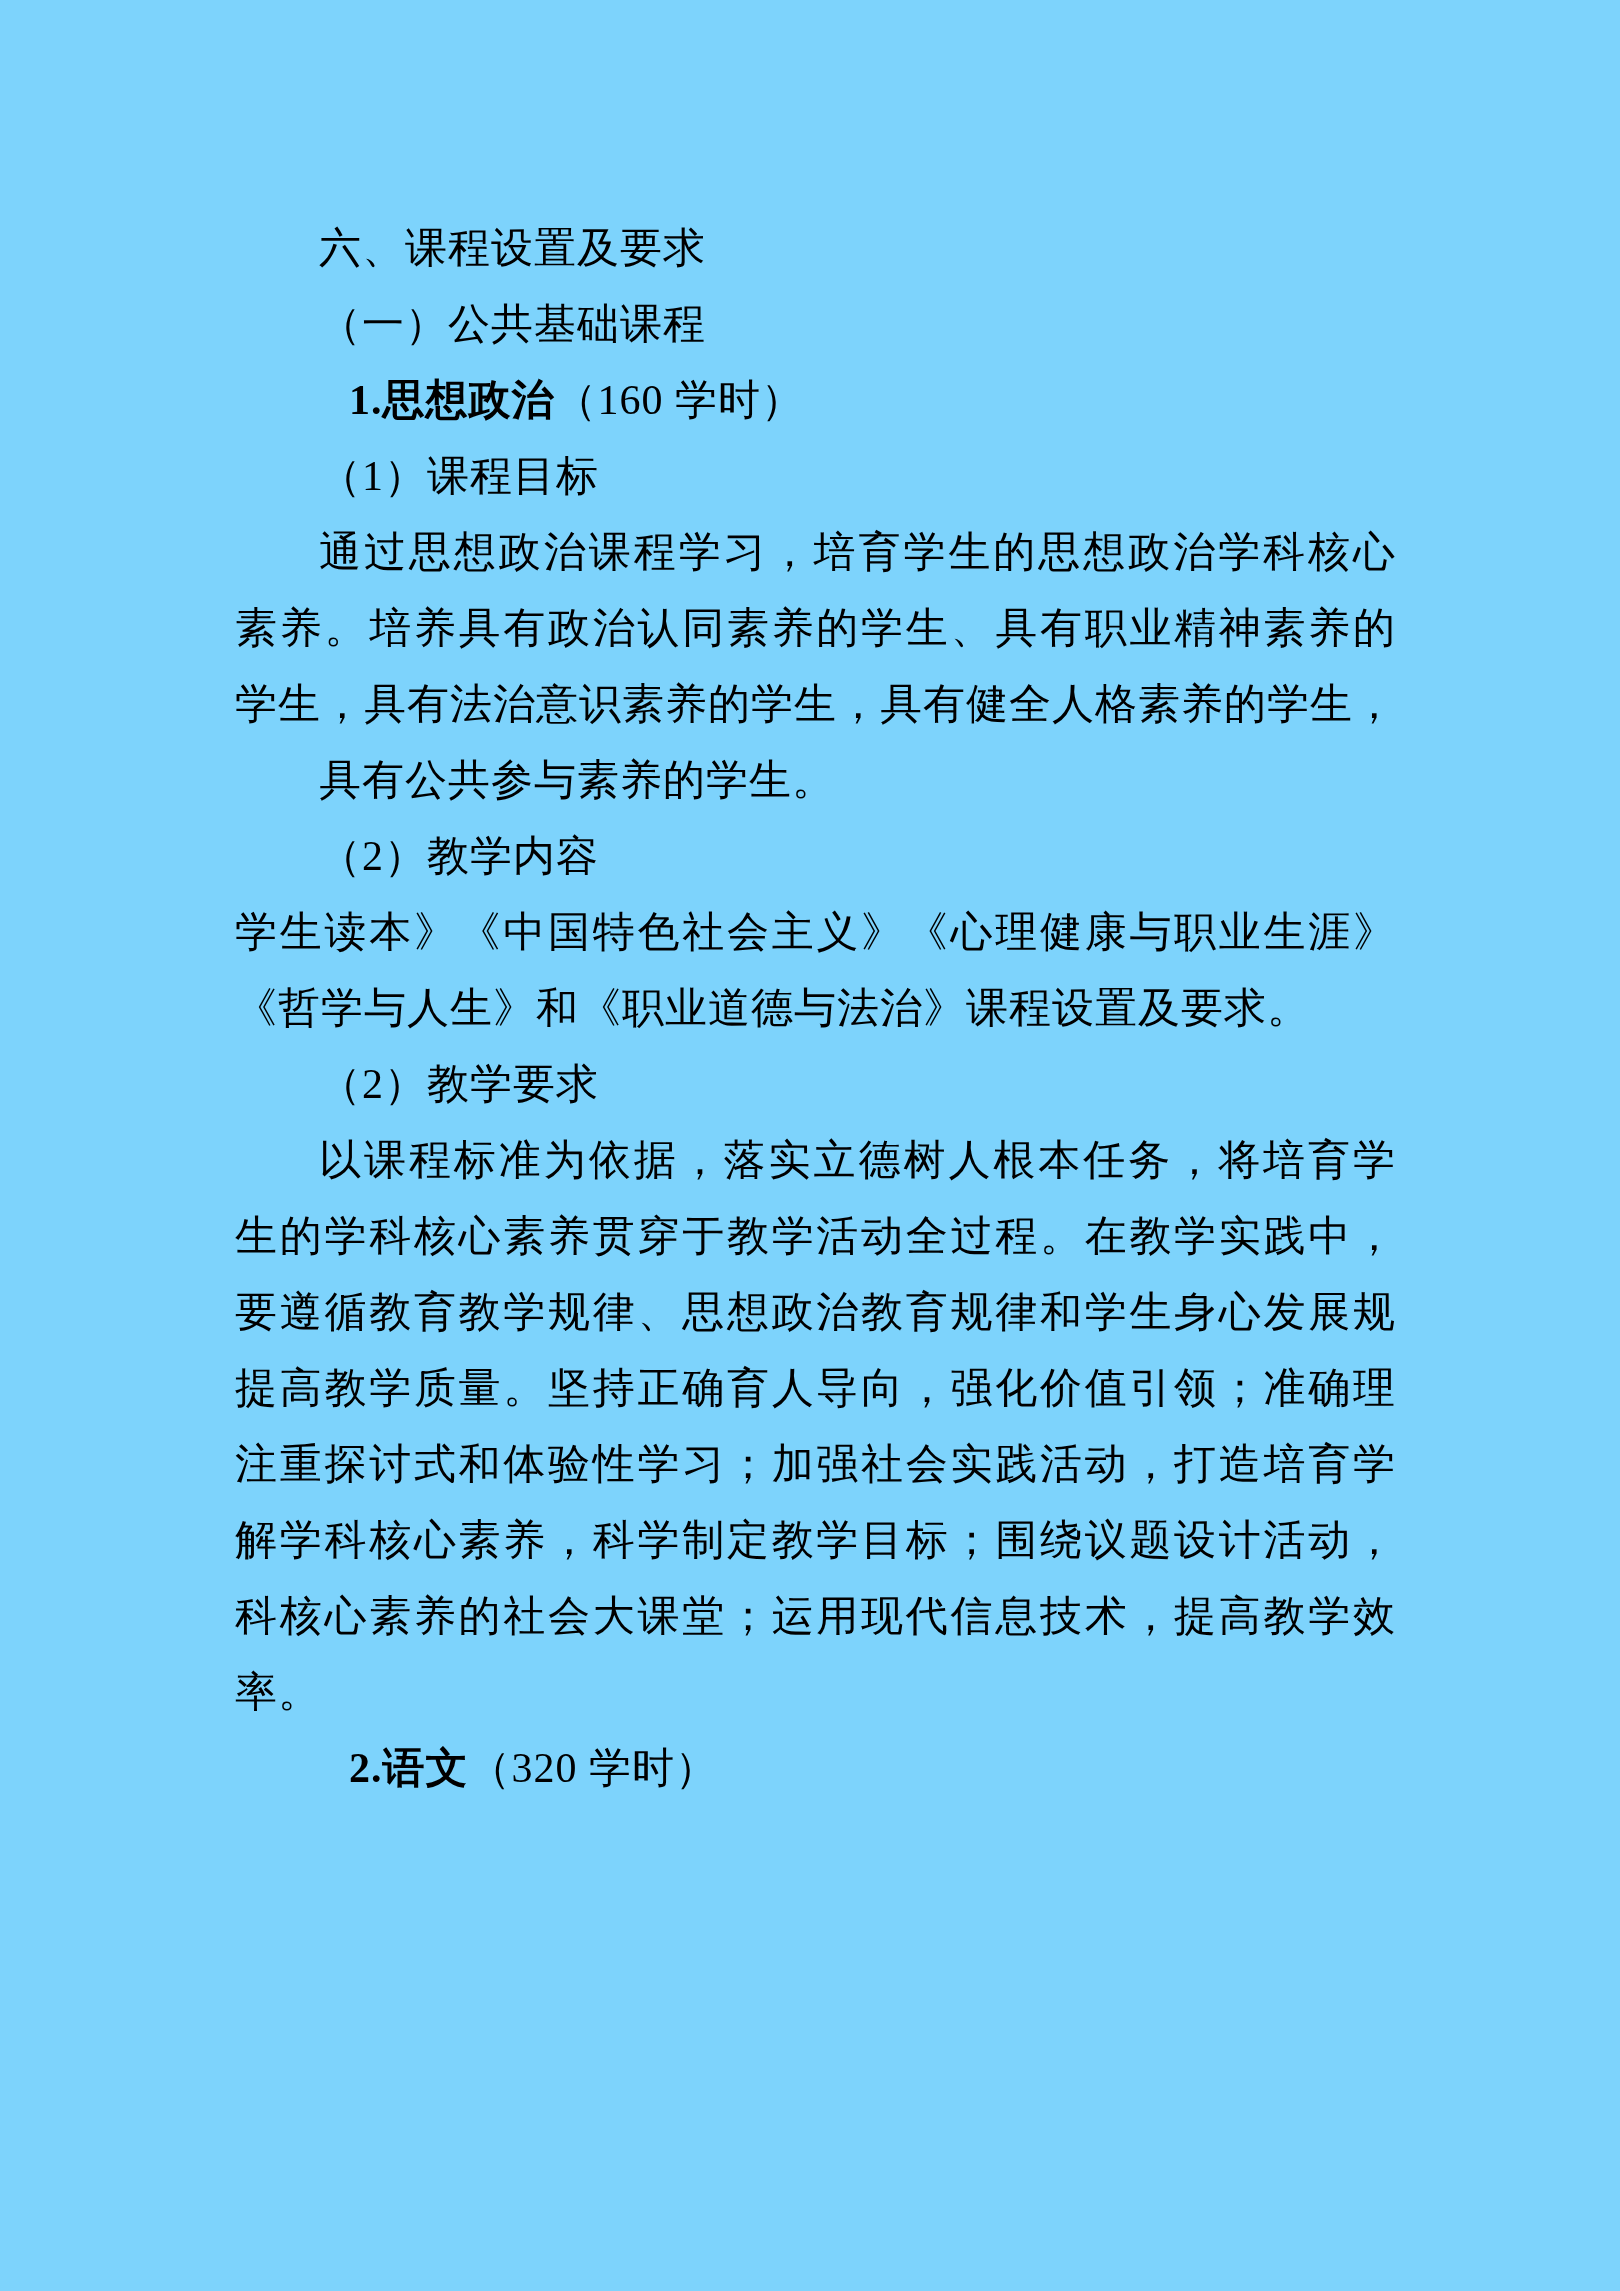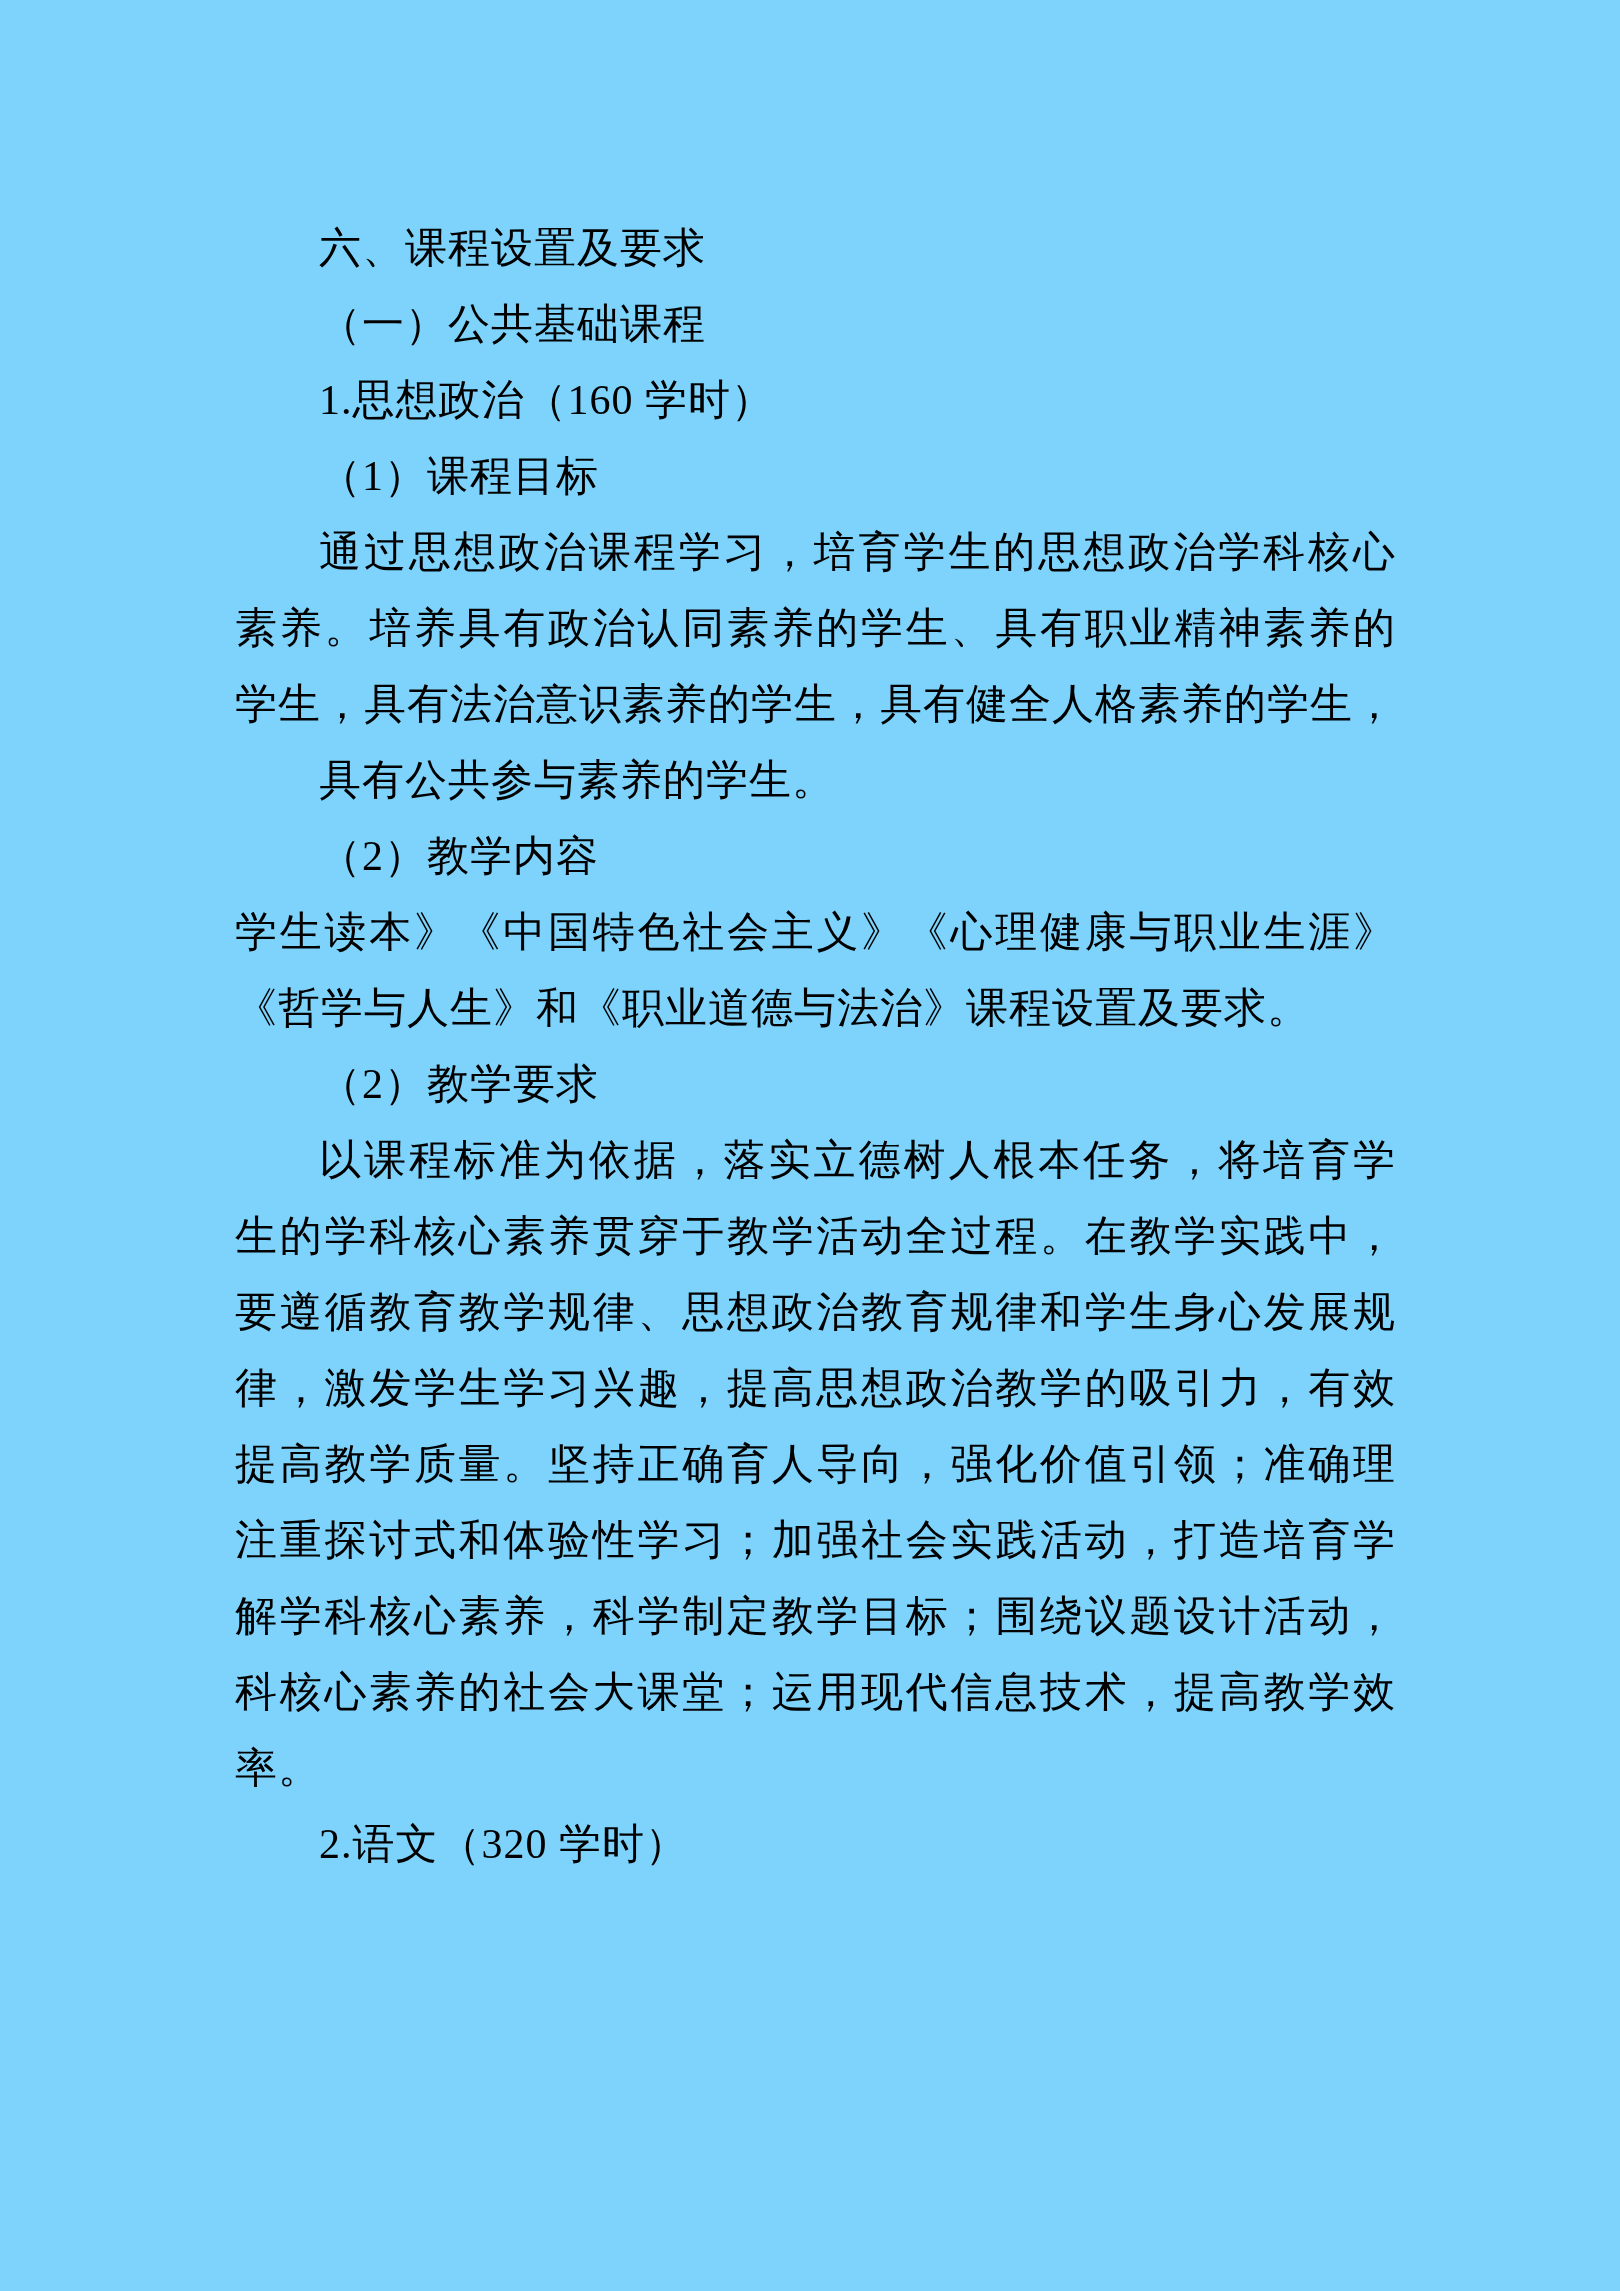--- a/index.html
+++ b/index.html
@@ -32,21 +32,22 @@
   .line.justify {
     white-space: normal;
     text-align: justify;
     text-align-last: justify;
     letter-spacing: 0;
   }
   .line.indent {
     text-indent: 84px;
   }
   .bold {
-    font-weight: 400;
+    font-weight: 700;
+    margin-left: 30px;
   }
 </style>
 </head>
 <body>
 
 <div class="page">
   <div class="doc-body">
 
     <div class="line indent">六、课程设置及要求</div>
 
@@ -65,21 +66,20 @@
     <div class="line indent">（2）教学内容</div>
 
     <div class="line justify">学生读本》《中国特色社会主义》《心理健康与职业生涯》</div>
     <div class="line">《哲学与人生》和《职业道德与法治》课程设置及要求。</div>
 
     <div class="line indent">（2）教学要求</div>
 
     <div class="line indent justify">以课程标准为依据，落实立德树人根本任务，将培育学</div>
     <div class="line justify">生的学科核心素养贯穿于教学活动全过程。在教学实践中，</div>
     <div class="line justify">要遵循教育教学规律、思想政治教育规律和学生身心发展规</div>
-    <div class="line justify">律，激发学生学习兴趣，提高思想政治教学的吸引力，有效</div>
     <div class="line justify">提高教学质量。坚持正确育人导向，强化价值引领；准确理</div>
     <div class="line justify">注重探讨式和体验性学习；加强社会实践活动，打造培育学</div>
     <div class="line justify">解学科核心素养，科学制定教学目标；围绕议题设计活动，</div>
     <div class="line justify">科核心素养的社会大课堂；运用现代信息技术，提高教学效</div>
     <div class="line">率。</div>
 
     <div class="line indent"><span class="bold">2.语文</span><span>（320 学时）</span></div>
 
   </div>
 </div>

